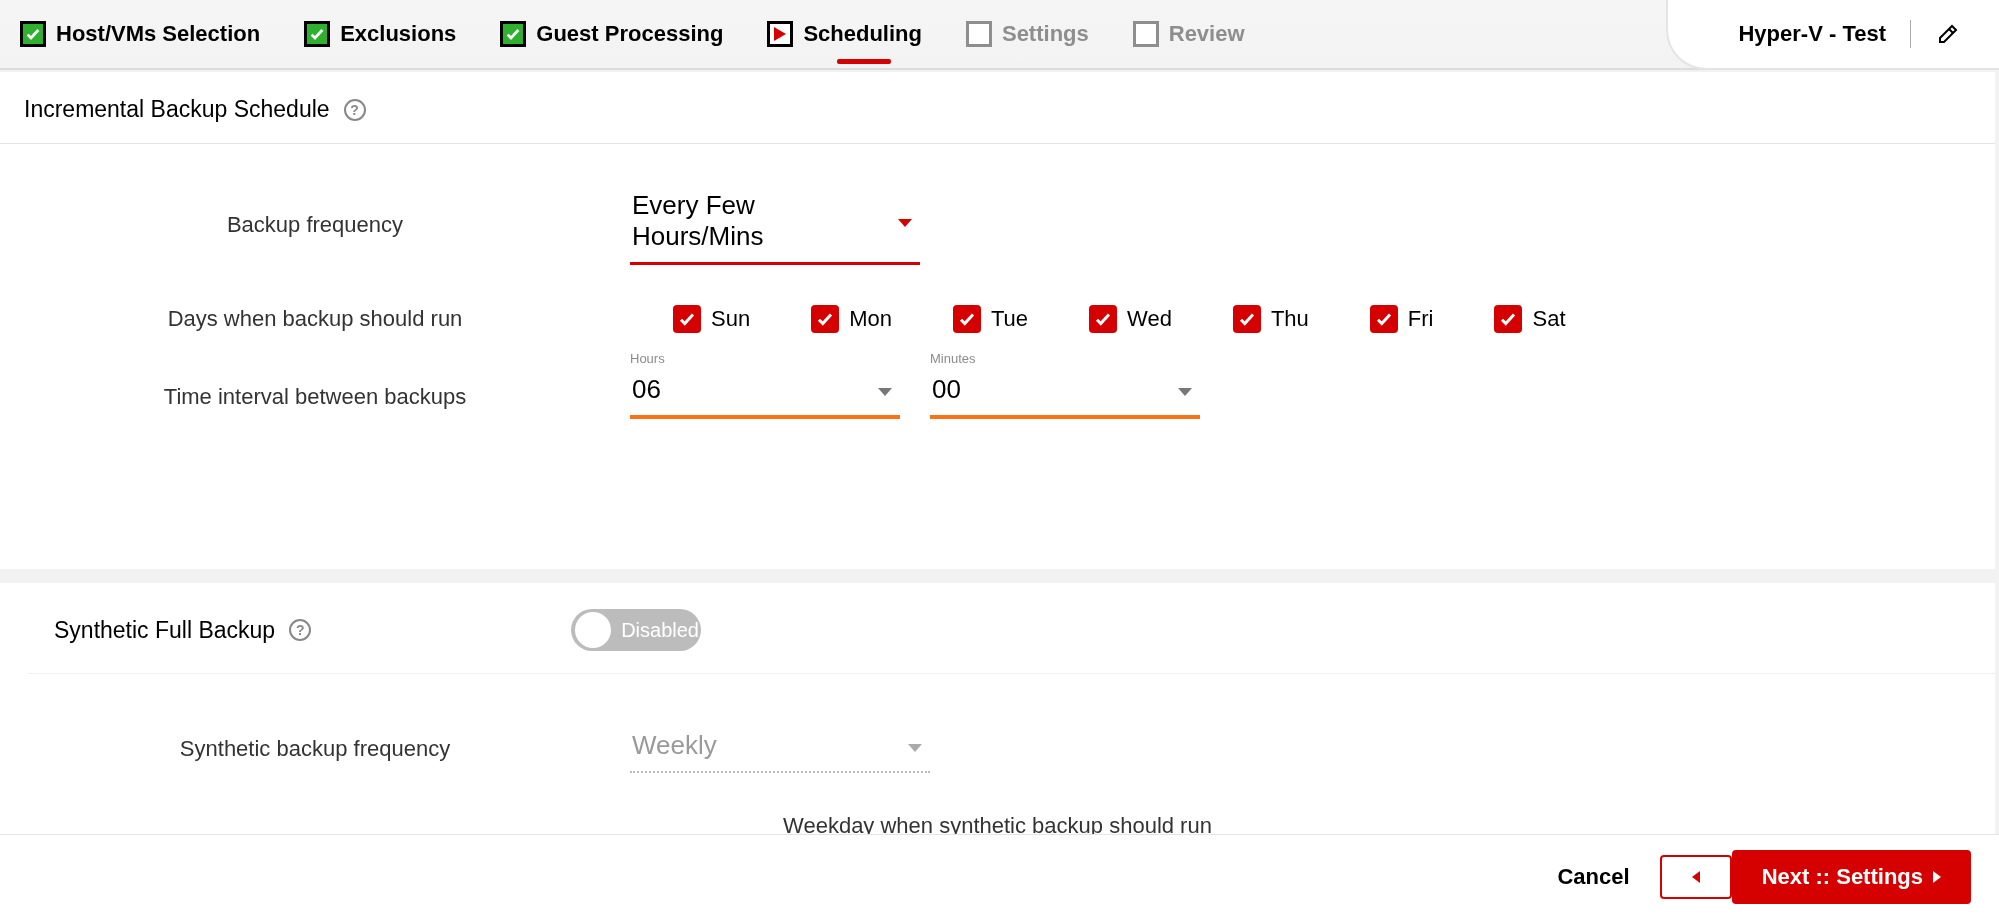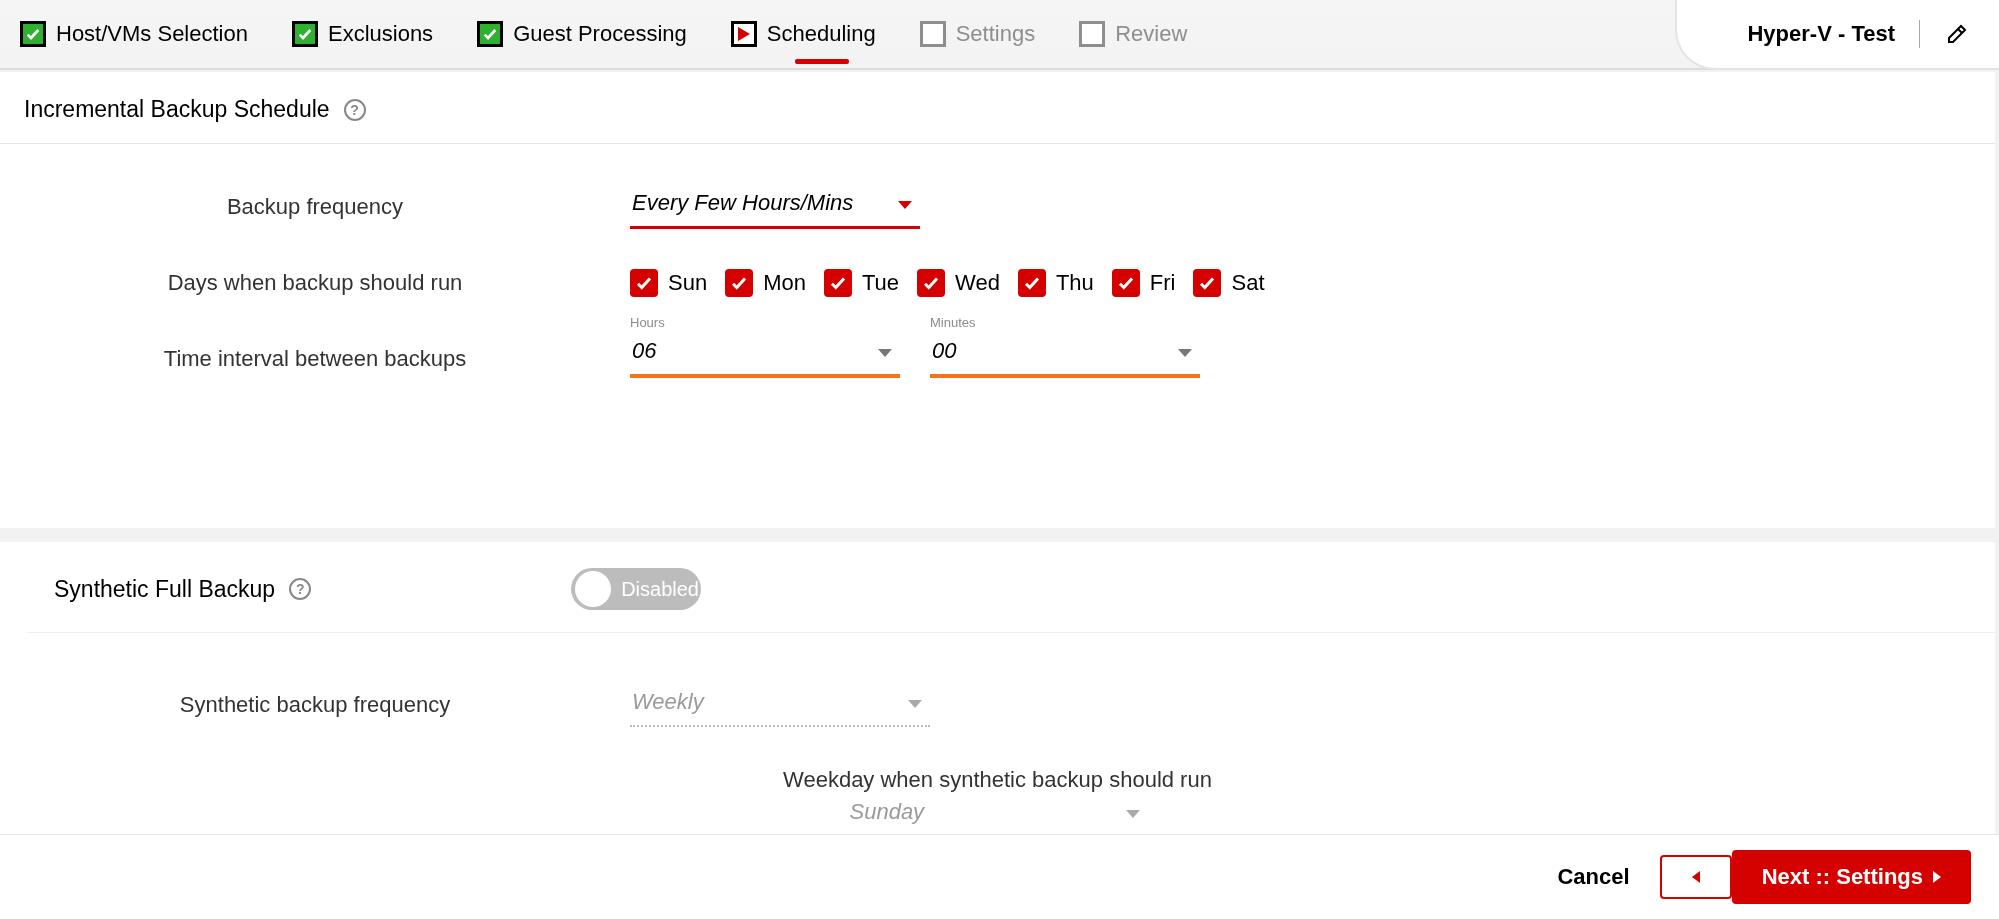--- a/index.html
+++ b/index.html
@@ -10,21 +10,21 @@
   .header {
     height:70px;
     background: linear-gradient(#f5f5f5,#f3f3f3);
     border-bottom:2px solid #dcdcdc;
     display:flex;
     align-items:center;
     padding-left:20px;
     position:relative;
   }
   .steps { display:flex; gap:44px; align-items:center; }
-  .step { display:flex; align-items:center; gap:10px; font-size:22px; font-weight:400; cursor:pointer;}
+  .step { display:flex; align-items:center; gap:10px; font-size:22px; font-weight:700; cursor:pointer;}
   .step .box {
     width:26px; height:26px; border:3px solid #000; display:flex; align-items:center; justify-content:center;
   }
   .step.done .box { background:#2fb12f; border-color:#000;}
   .step.done .box svg { width:16px; height:16px; stroke:#fff; stroke-width:4; fill:none;}
   .step.current { position:relative; }
   .step.current .box { background:#fff; border-color:#000; }
   .step.current .box .triangle {
     width:0; height:0; border-left:12px solid #d50000; border-top:7px solid transparent; border-bottom:7px solid transparent;
   }
@@ -32,21 +32,21 @@
     content:""; position:absolute; left:38px; right:0; bottom:-17px; height:5px; width:54px; background:#d50000; border-radius:2px;
     margin:auto;
   }
   .step.pending .box { background:#fff; border-color:#8e8e8e;}
   .step.pending { color:#8e8e8e; }
   .step.current span, .step.done span { color:#000; }
 
   .header-right {
     position:absolute; right:0; top:0; height:70px; display:flex; align-items:center;
     background:#fff; border:2px solid #e4e4e4; border-right:0; border-top:0;
-    border-bottom-left-radius:40px; padding:0 29px 0 70px; gap:24px;
+    border-bottom-left-radius:40px; padding:0 38px 0 70px; gap:24px;
     font-size:22px; font-weight:600;
   }
   .header-right .divider { width:1px; height:28px; background:#aaa; }
   .edit-icon { width:26px; height:26px; display:flex; align-items:center; justify-content:center; cursor:pointer;}
 
   
   .scroll-area {
     position:absolute; left:0; right:0; top:72px; bottom:85px;
     background:#f2f2f2; overflow-y:scroll; overflow-x:hidden;
     padding-right:4px;
@@ -71,40 +71,40 @@
   .form-label {
     width:630px; text-align:center; font-size:22px; color:#333; font-weight:400;
   }
   .form-control-area { flex:1; display:flex; align-items:center; gap:30px; flex-wrap:wrap;}
 
   
   .select {
     position:relative; width:290px; cursor:pointer;
   }
   .select .value {
-    font-size:22px; color:#000; padding:6px 30px 10px 2px;font-style:italic;
+    font-size:26px; color:#000; padding:6px 30px 10px 2px;
   }
   .select.red { border-bottom:3px solid #d50000; }
   .select.red .caret { color:#d50000; }
   .select.plain { border-bottom:4px solid #f97316; }
   .select.plain .caret { color:#777; }
   .select.disabled { border-bottom:2px dotted #bbb; }
   .select.disabled .value { color:#9a9a9a; }
   .select.disabled .caret { color:#aaa; }
   .select .caret {
     position:absolute; right:8px; top:50%; transform:translateY(-50%);
     width:0; height:0; border-left:7px solid transparent; border-right:7px solid transparent;
     border-top:8px solid currentColor;
   }
   .field-group { display:flex; flex-direction:column; }
   .mini-label { font-size:13px; color:#8c8c8c; margin-bottom:2px; }
 
   
   .days { display:flex; gap:18px; }
-  .day { display:flex; align-items:center; gap:10px; font-size:22px; }
+  .day { display:flex; align-items:center; gap:10px; font-size:22px;margin-left:43px; }
   .chk {
     width:28px; height:28px; background:#d50000; border-radius:4px;
     display:flex; align-items:center; justify-content:center;
   }
   .chk svg { width:18px; height:18px; stroke:#fff; stroke-width:4; fill:none; }
 
   
   .toggle {
     width:130px; height:42px; background:#bcbcbc; border-radius:22px; display:flex; align-items:center;
     position:relative; cursor:pointer;

